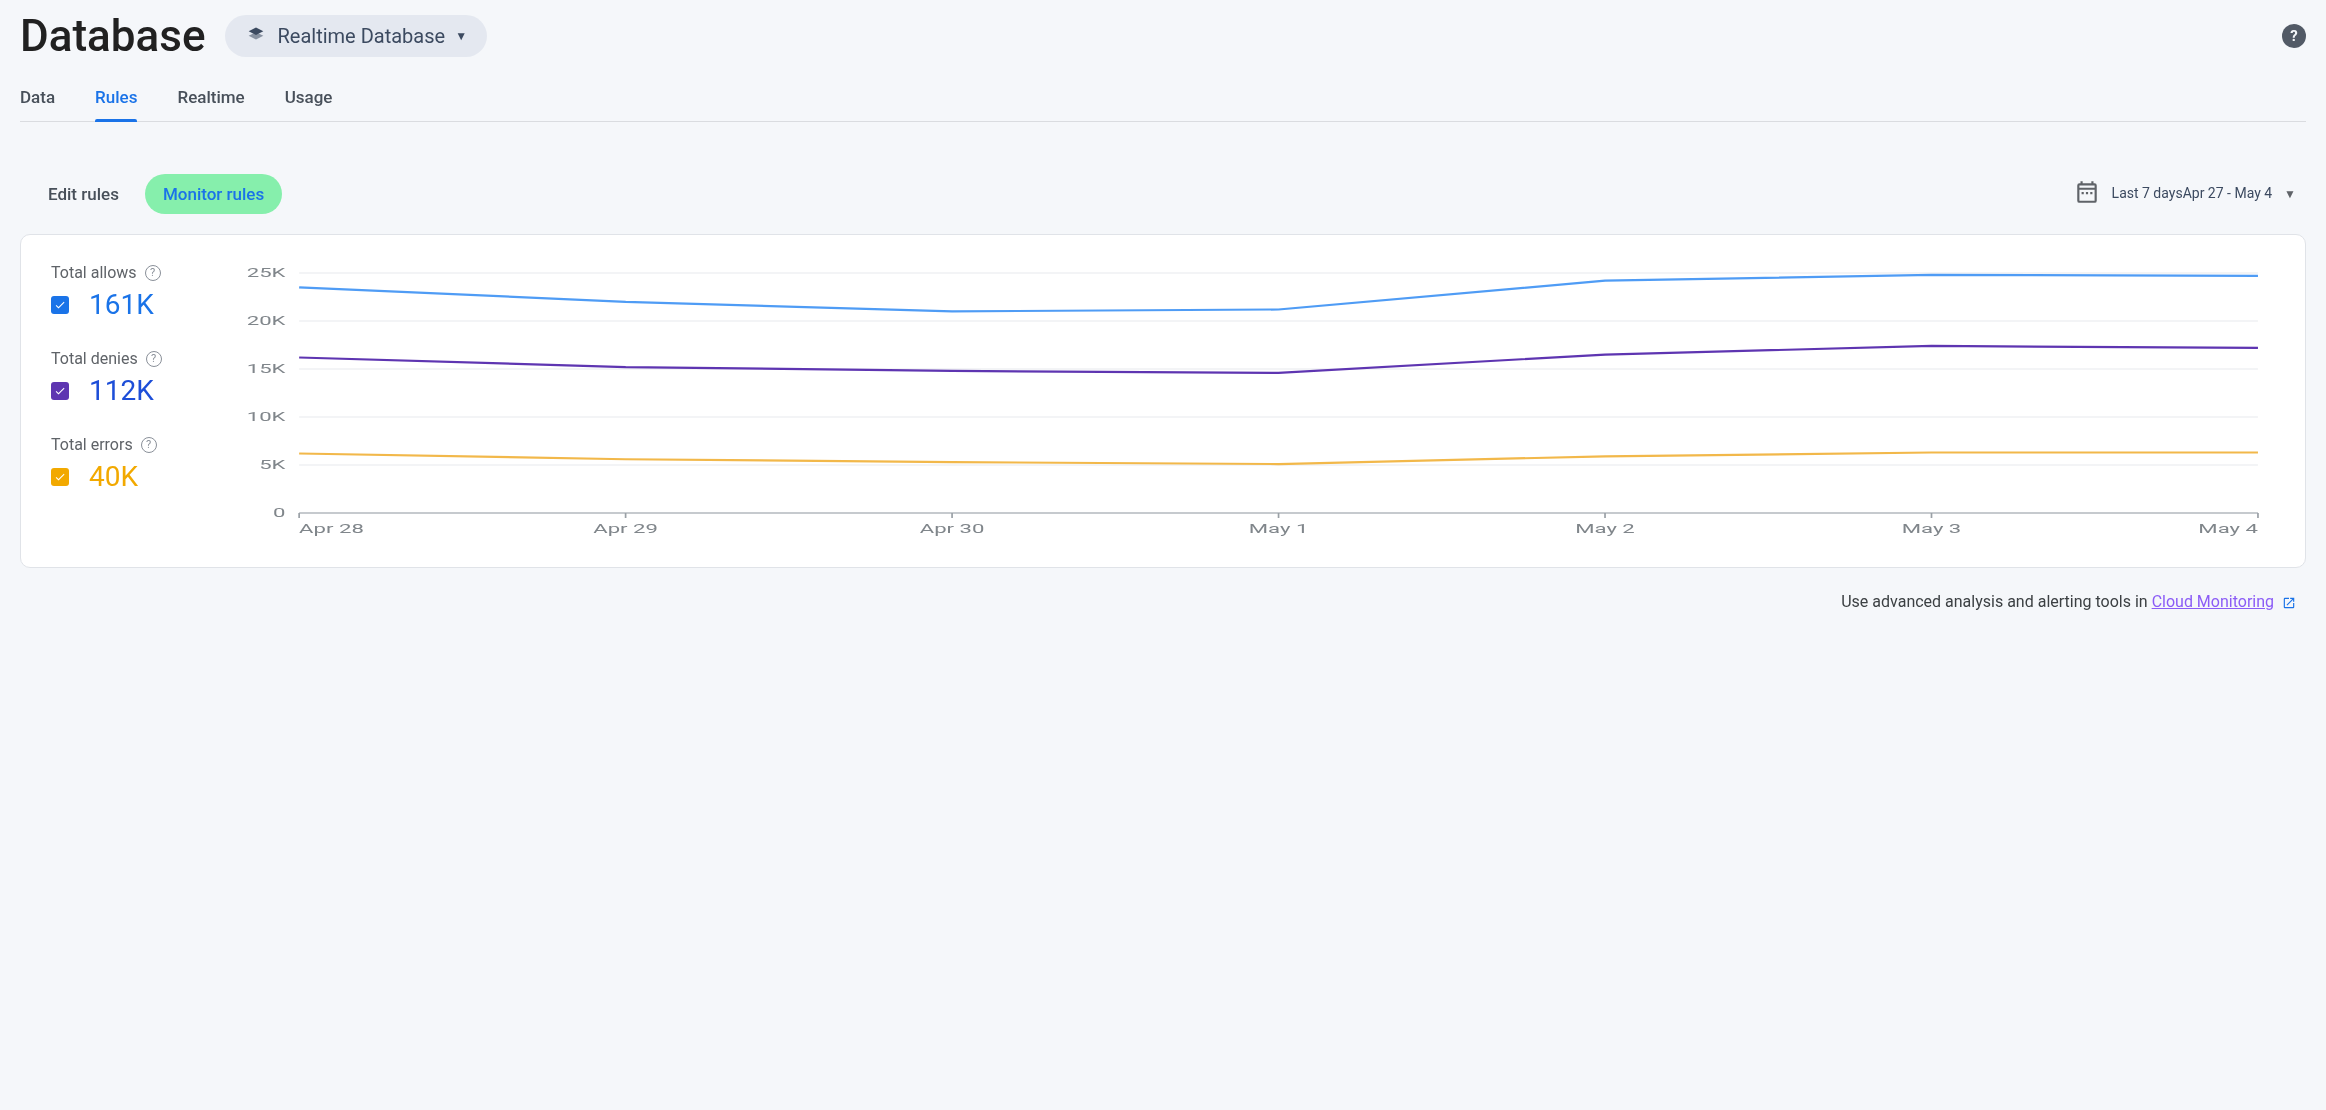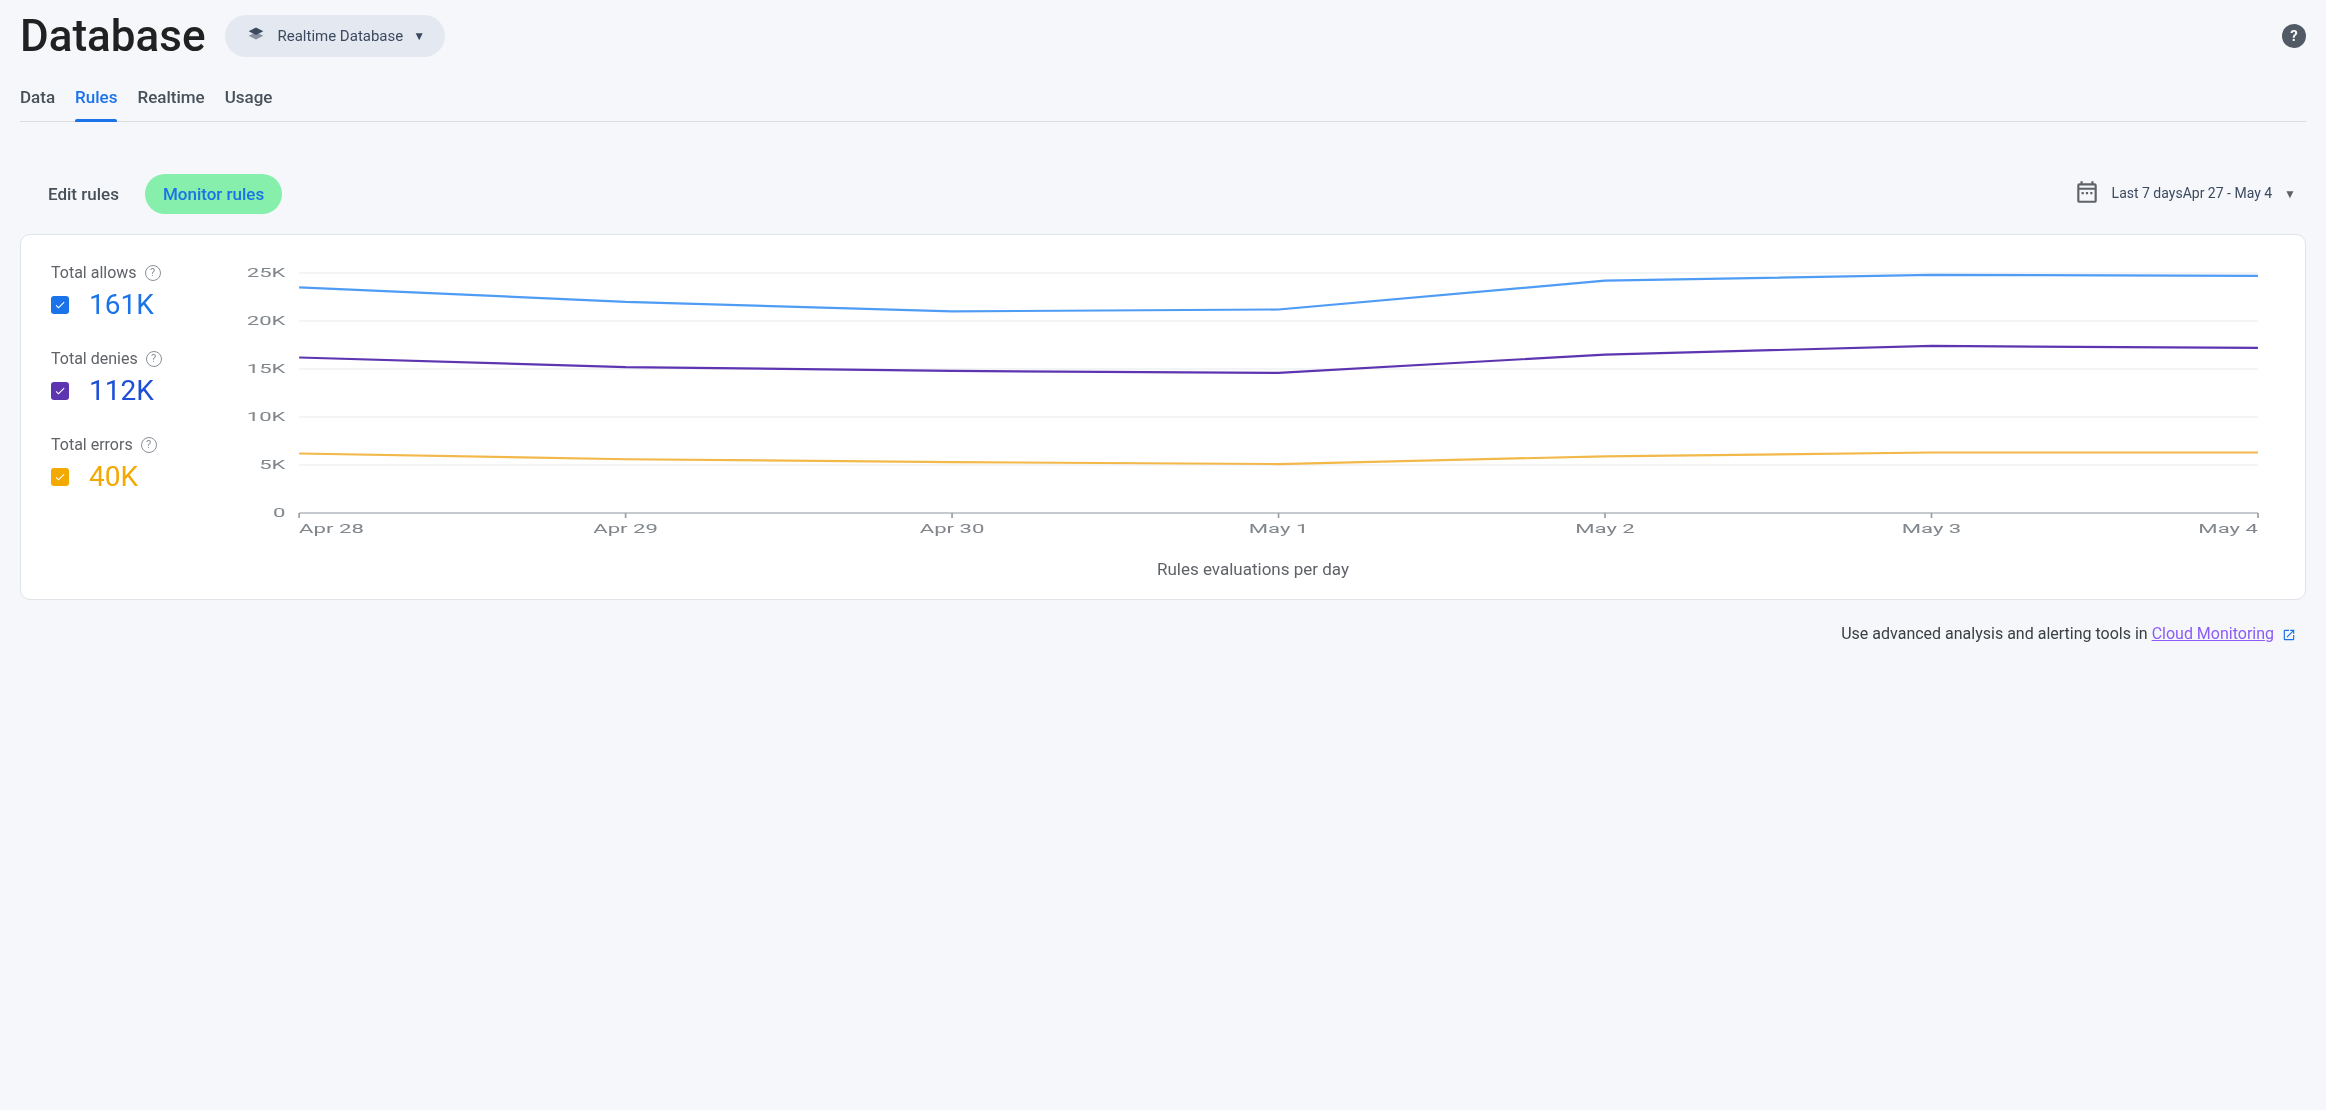--- a/index.html
+++ b/index.html
@@ -23,35 +23,35 @@
   .db-selector {
     display: flex;
     align-items: center;
     gap: 10px;
     background: #e4e8f0;
     border-radius: 22px;
     padding: 8px 20px;
     cursor: pointer;
   }
   .db-selector-icon svg { width: 22px; height: 22px; }
-  .db-selector-label { font-size: 15px; color: #3c4a60; }
+  .db-selector-label { font-size: 20px; color: #3c4a60; }
   .db-selector-caret { color: #3c4a60; font-size: 12px; }
   .help-icon {
     margin-left: auto;
     width: 24px; height: 24px;
     border-radius: 50%;
     background: #525a66;
     color: #f5f7fa;
     display: flex; align-items: center; justify-content: center;
     font-weight: bold; font-size: 15px;
     cursor: pointer;
   }
   .tabs {
     display: flex;
-    gap: 20px;
+    gap: 40px;
     border-bottom: 1px solid #dadce0;
   }
   .tab {
     padding: 10px 0 14px 0;
     font-size: 17px;
     color: #48505a;
     font-weight: 500;
     cursor: pointer;
     position: relative;
   }
@@ -266,21 +266,20 @@
         <line x1="806.6666666666666" x2="806.6666666666666" y1="250" y2="255" stroke="#9aa0a6"></line>
         <text class="axis-text" x="806.6666666666666" y="270" text-anchor="middle">May 2</text>
         <line x1="998.3333333333334" x2="998.3333333333334" y1="250" y2="255" stroke="#9aa0a6"></line>
         <text class="axis-text" x="998.3333333333334" y="270" text-anchor="middle">May 3</text>
         <line x1="1190" x2="1190" y1="250" y2="255" stroke="#9aa0a6"></line>
         <text class="axis-text" x="1190" y="270" text-anchor="end">May 4</text>
         <path d="M40 24.400000000000013 L231.66666666666666 38.8 L423.3333333333333 48.400000000000006 L615 46.480000000000004 L806.6666666666666 17.680000000000007 L998.3333333333334 11.920000000000002 L1190 12.880000000000003 " fill="none" stroke="#4f9cf5" stroke-width="2.2"></path>
         <path d="M40 94.47999999999999 L231.66666666666666 104.08 L423.3333333333333 107.92 L615 109.84 L806.6666666666666 91.6 L998.3333333333334 82.96000000000001 L1190 84.88000000000001 " fill="none" stroke="#5e35b1" stroke-width="2.2"></path>
         <path d="M40 190.48 L231.66666666666666 196.24 L423.3333333333333 199.12 L615 201.04000000000002 L806.6666666666666 193.36 L998.3333333333334 189.52 L1190 189.52 " fill="none" stroke="#f2b84a" stroke-width="2.2"></path>
       </svg>
-    <div class="chart-caption">Rules evaluations per day</div>
   </div>
 </div>
 
 <div class="footer-note">
   <span>Use advanced analysis and alerting tools in </span><a href="#">Cloud Monitoring</a><span class="ext-icon">
     <svg width="14" height="14" viewBox="0 0 24 24" style="vertical-align:middle">
         <path fill="#1a73e8" d="M19 19H5V5h7V3H5a2 2 0 0 0-2 2v14a2 2 0 0 0 2 2h14a2 2 0 0 0 2-2v-7h-2v7zM14 3v2h3.59l-9.83 9.83 1.41 1.41L19 6.41V10h2V3h-7z"></path>
       </svg>
   </span>
 </div>

